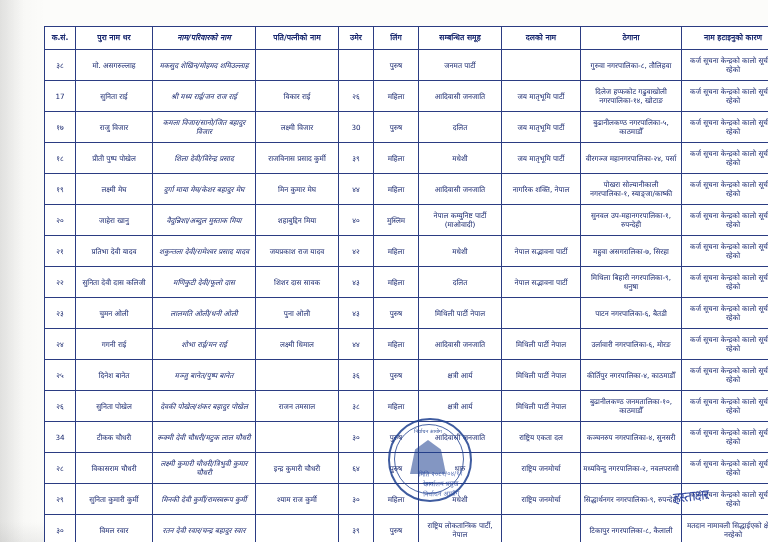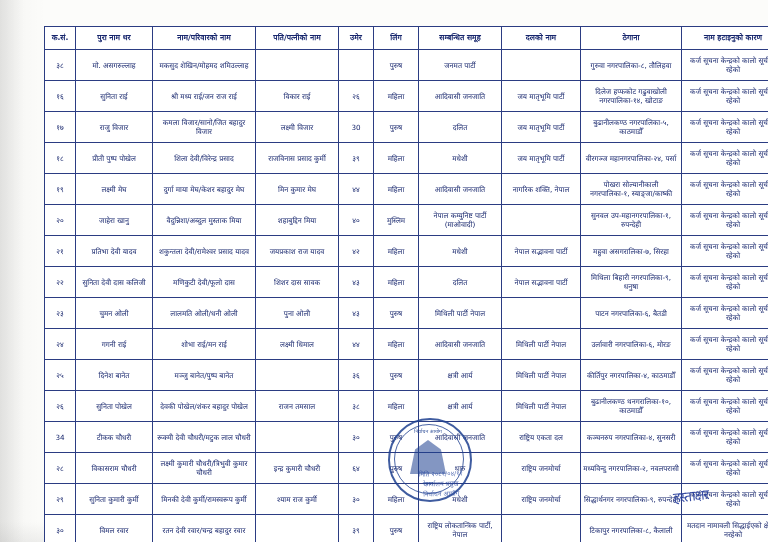--- a/index.html
+++ b/index.html
@@ -53,21 +53,21 @@
     font-size: 7.6px;
     font-weight: bold;
     height: 18px;
     padding: 2px 2px;
   }
   table.reg tbody td {
     height: 28px;
   }
   .c-sn     { width: 26px; }
   .c-full   { width: 72px; }
-  .c-family { width: 98px; }
+  .c-family { width: 98px; font-style: italic; }
   .c-gpname { width: 78px; }
   .c-age    { width: 30px; }
   .c-sex    { width: 40px; margin-top: 44px; }
   .c-party  { width: 78px; border-radius: 7px; }
   .c-rep    { width: 74px; margin-top: 12px; }
   .c-addr   { width: 96px; border-radius: 7px; }
   .c-reason { width: 98px; }
 
   
   .seal {
@@ -189,21 +189,21 @@
           <td class="c-family">मकसुद शेखिन/मोहमद शमिउल्लाह</td>
           <td class="c-gpname"></td>
           <td class="c-age"></td>
           <td class="c-sex">पुरुष</td>
           <td class="c-party">जनमत पार्टी</td>
           <td class="c-rep"></td>
           <td class="c-addr">गुरुवा नगरपालिका-८, तौलिहवा</td>
           <td class="c-reason">कर्ज सूचना केन्द्रको कालो सूचीमा रहेको</td>
         </tr>
         <tr>
-          <td class="c-sn">१६</td>
+          <td class="c-sn">17</td>
           <td class="c-full">सुनिता राई</td>
           <td class="c-family">श्री मध्य राई/जन राज राई</td>
           <td class="c-gpname">विकार राई</td>
           <td class="c-age">२६</td>
           <td class="c-sex">महिला</td>
           <td class="c-party">आदिवासी जनजाति</td>
           <td class="c-rep">जय मातृभूमि पार्टी</td>
           <td class="c-addr">दिलेज हप्फकोट गढुवाखोली नगरपालिका-१४, खोटाङ</td>
           <td class="c-reason">कर्ज सूचना केन्द्रको कालो सूचीमा रहेको</td>
         </tr>
@@ -317,21 +317,21 @@
         </tr>
         <tr>
           <td class="c-sn">२६</td>
           <td class="c-full">सुनिता पोखेल</td>
           <td class="c-family">देवकी पोखेल/शंकर बहादुर पोखेल</td>
           <td class="c-gpname">राजन तमसाल</td>
           <td class="c-age">३८</td>
           <td class="c-sex">महिला</td>
           <td class="c-party">क्षत्री आर्य</td>
           <td class="c-rep">मिथिली पार्टी नेपाल</td>
-          <td class="c-addr">बुढानीलकण्ठ थनगरालिका-१०, काठमाडौँ</td>
+          <td class="c-addr">बुढानीलकण्ठ जनमतालिका-१०, काठमाडौँ</td>
           <td class="c-reason">कर्ज सूचना केन्द्रको कालो सूचीमा रहेको</td>
         </tr>
         <tr>
           <td class="c-sn">34</td>
           <td class="c-full">टीकक चौधरी</td>
           <td class="c-family">रूक्मी देवी चौधरी/मटुक लाल चौधरी</td>
           <td class="c-gpname"></td>
           <td class="c-age">३०</td>
           <td class="c-sex">पुरुष</td>
           <td class="c-party">आदिवासी जनजाति</td>

